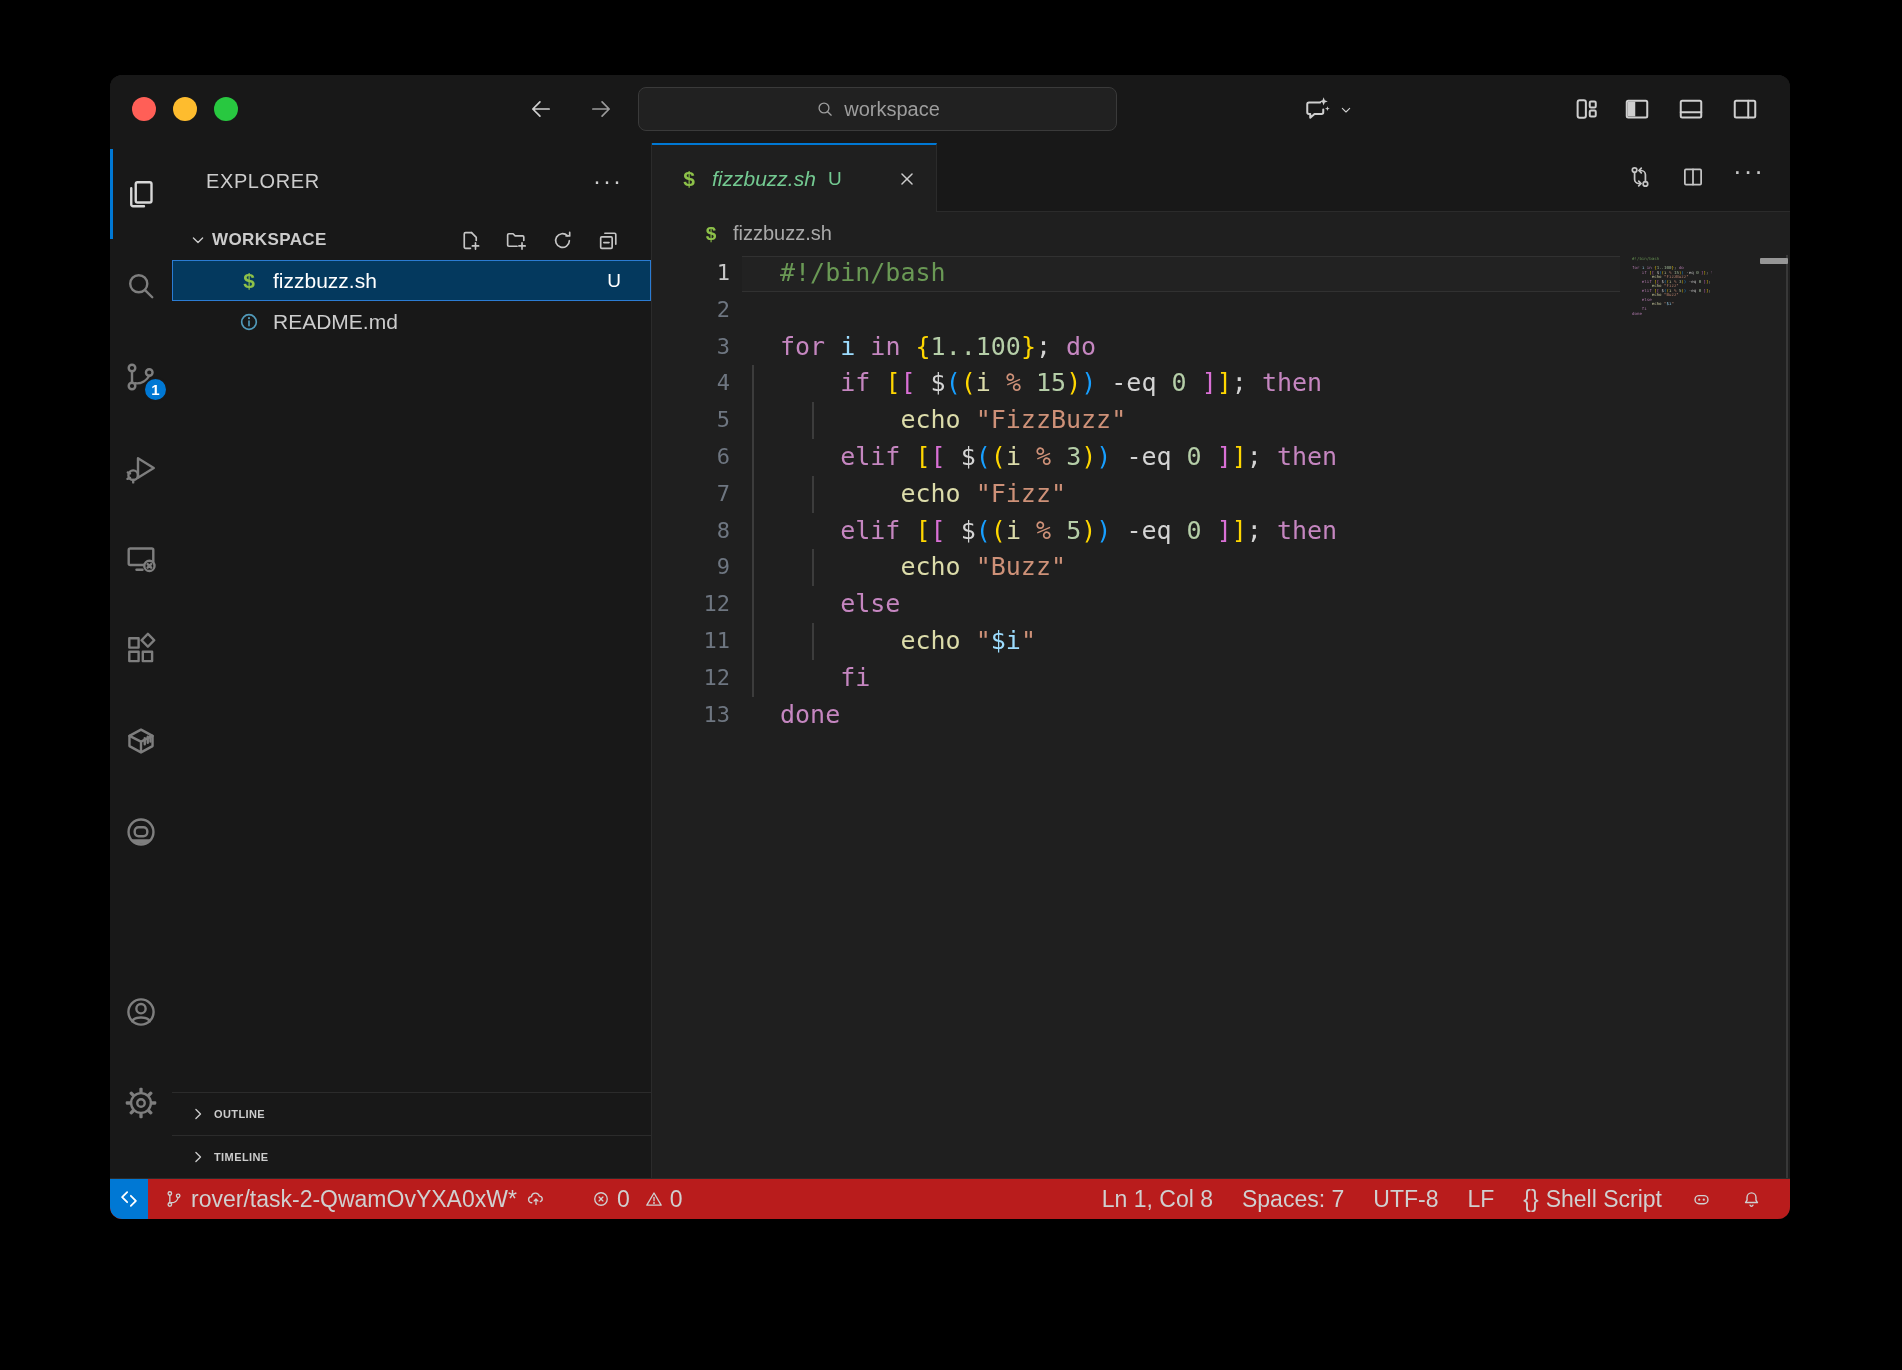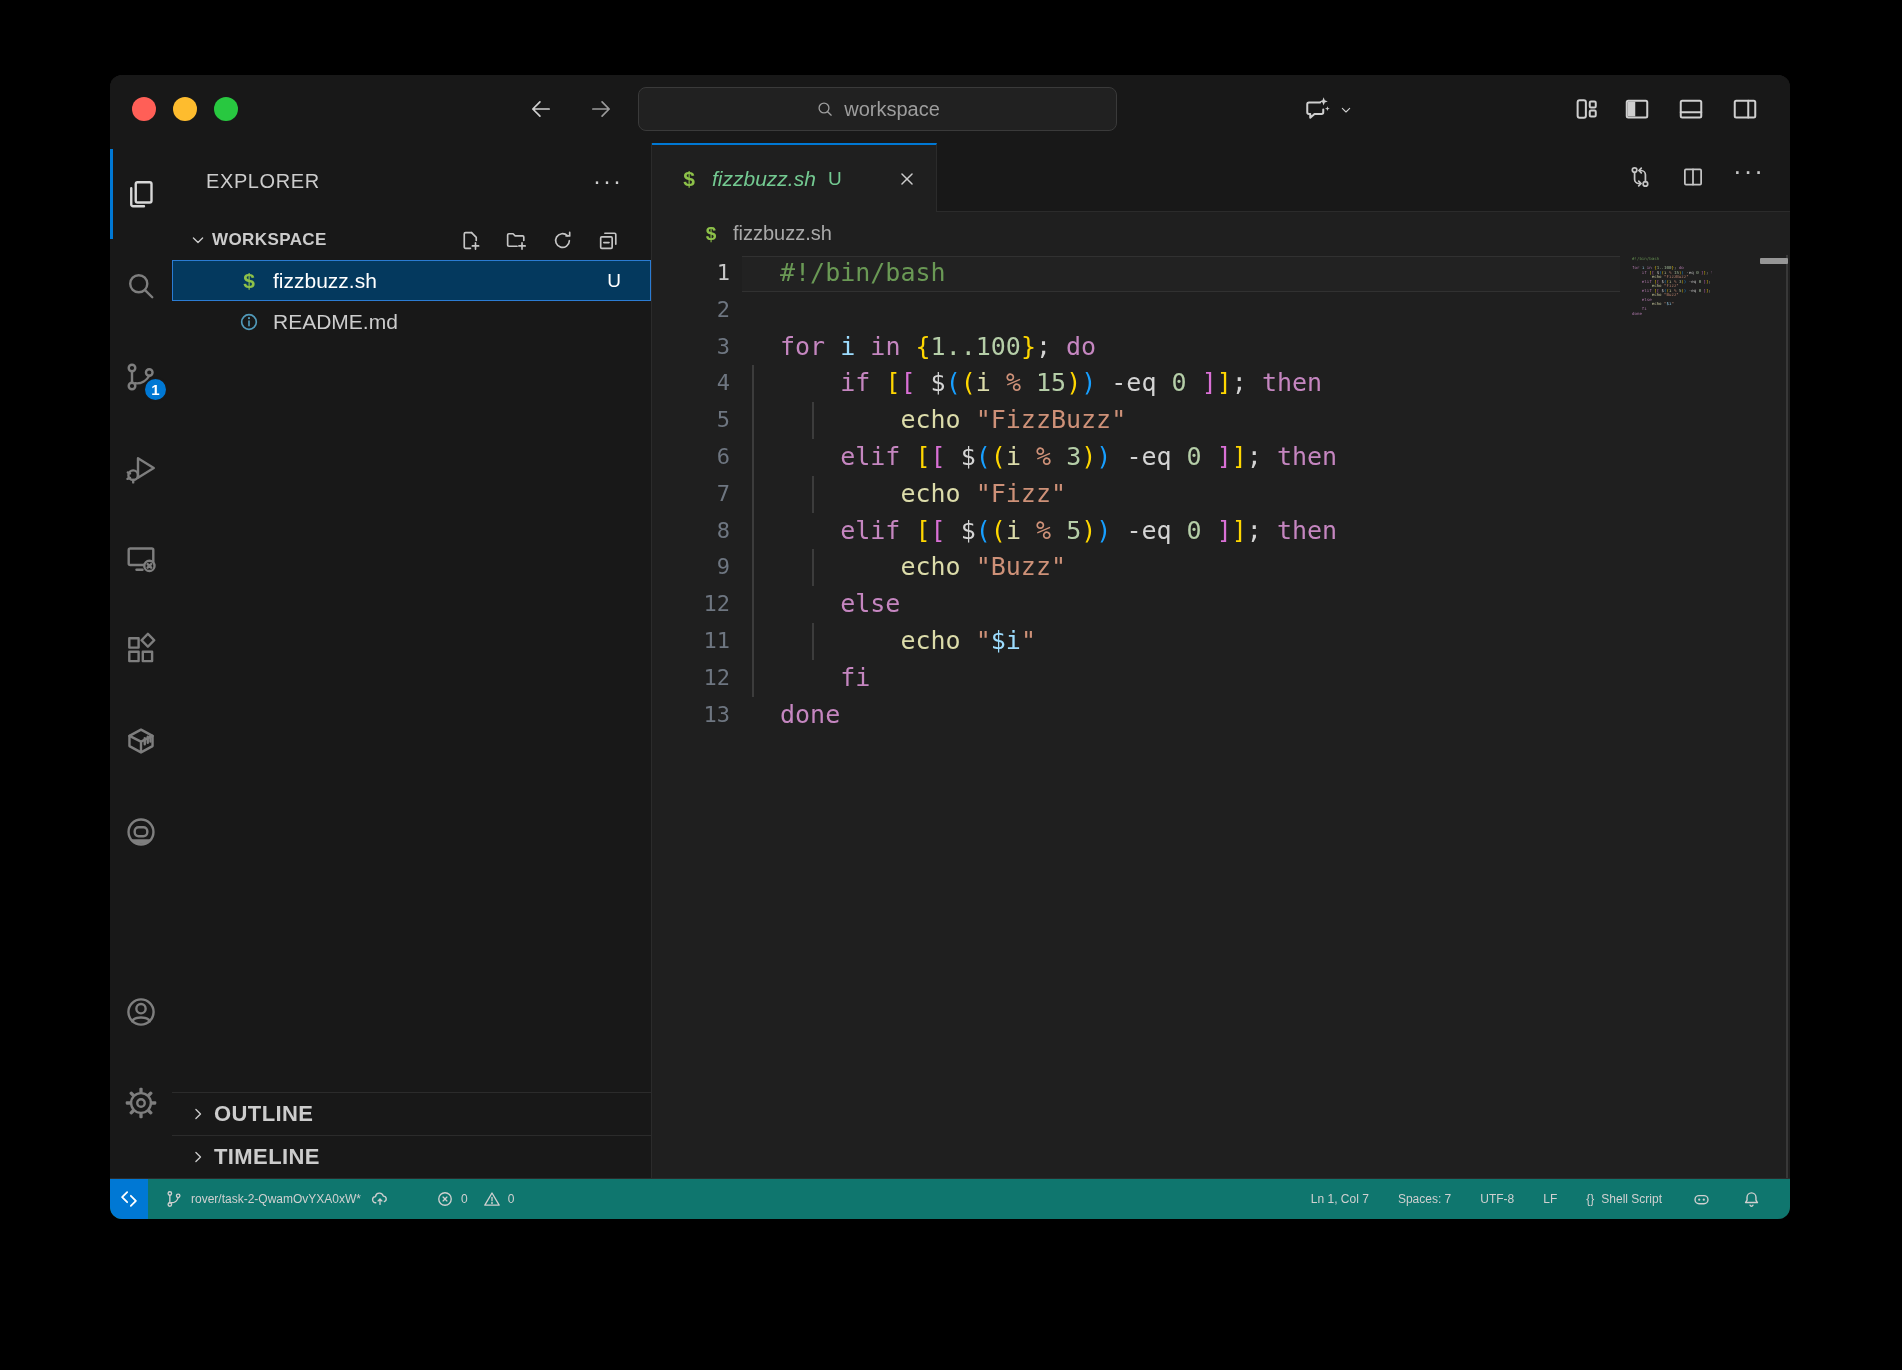--- a/index.html
+++ b/index.html
@@ -61,21 +61,21 @@
   .file-row.selected { background:#04395e; outline:1px solid #2b7cd3; outline-offset:-1px; color:#ffffff; }
   .file-badge { margin-left:auto; font-size:19px; color:#ffffff; }
   .shell-glyph { color:var(--shell); font-weight:700; font-size:21px; width:22px; text-align:center; }
   .info-glyph { width:22px; height:22px; color:var(--info); }
   .info-glyph svg { width:22px; height:22px; }
   .sb-sections { margin-top:auto; }
   .sb-section { height:43px; border-top:1px solid #2b2b2b; display:flex; align-items:center;
                 padding-left:16px; gap:6px; }
   .sb-section .chev { width:20px; height:20px; color:#cccccc; }
   .sb-section .chev svg { width:20px; height:20px; }
-  .sb-section .lbl { font-weight:700; font-size:22px; letter-spacing:.4px; }
+  .sb-section .lbl { font-weight:700; font-size:11px; letter-spacing:.4px; }
 
   
   .editor { flex:1 1 auto; display:flex; flex-direction:column; min-width:0; background:#1f1f1f; }
   .tabbar { height:69px; background:#181818; border-bottom:1px solid #2b2b2b; display:flex; flex:0 0 auto; }
   .tab { width:285px; background:#1f1f1f; border-top:2px solid var(--accent); border-right:1px solid #2b2b2b;
          margin-bottom:-1px; display:flex; align-items:center; padding:0 18px 0 26px; gap:12px; }
   .tab-label { font-size:21px; font-style:italic; color:var(--green); }
   .tab-badge { font-size:19px; color:var(--green); }
   .tab-close { margin-left:auto; color:#cccccc; width:22px; height:22px; }
   .tab-close svg { width:22px; height:22px; }
@@ -97,22 +97,22 @@
   .guide { position:absolute; top:0; bottom:0; width:1.5px; background:#3c3c3c; }
   .current-line-box { position:absolute; left:90px; right:170px; top:1px; height:36px;
                       border-top:1.5px solid #313131; border-bottom:1.5px solid #313131;
                       background:rgba(255,255,255,0.015); pointer-events:none; }
   .minimap { position:absolute; top:2px; right:78px; width:80px; overflow:hidden;
              font-size:4.1px; line-height:4.55px; white-space:pre; opacity:.85; }
   .ruler-line { position:absolute; top:0; bottom:0; right:2px; width:2px; background:#383838; }
   .ruler-thumb { position:absolute; top:3px; right:2px; width:28px; height:6px; background:#969696; border-radius:1px; }
 
   
-  .statusbar { height:41px; background:#0f766e; border-top:1px solid #2b2b2b; flex:0 0 auto;
-               display:flex; align-items:center; color:#d0d0d0; font-size:12px; }
+  .statusbar { height:41px; background:#b91c1c; border-top:1px solid #2b2b2b; flex:0 0 auto;
+               display:flex; align-items:center; color:#d0d0d0; font-size:23px; }
   .remote-chip { width:38px; height:100%; background:var(--accent); color:#fff;
                  display:flex; align-items:center; justify-content:center; border-bottom-left-radius:12px; }
   .remote-chip svg { width:22px; height:22px; }
   .sb-item { display:flex; align-items:center; gap:7px; }
   .sb-item svg { width:20px; height:20px; }
   .sb-left { display:flex; align-items:center; gap:9px; margin-left:16px; }
   .problems { display:flex; align-items:center; gap:6px; margin-left:36px; }
   .problems svg { width:20px; height:20px; }
   .sb-right { margin-left:auto; display:flex; align-items:center; gap:29px; padding-right:28px; }
   .sb-right .sb-item svg { width:21px; height:21px; }
@@ -401,21 +401,21 @@
               <svg viewBox="0 0 24 24" fill="none" stroke="currentColor" stroke-width="1.6" stroke-linecap="round" stroke-linejoin="round">
                 <path d="M12 4.8L20.6 19.4H3.4z"></path>
                 <path d="M12 10.2v4"></path>
                 <circle cx="12" cy="16.8" r="0.4" fill="currentColor"></circle>
               </svg>
             </span>
           <span>0</span>
         </div>
       </div>
       <div class="sb-right">
-        <span class="sb-item">Ln 1, Col 7</span>
+        <span class="sb-item">Ln 1, Col 8</span>
         <span class="sb-item">Spaces: 7</span>
         <span class="sb-item">UTF-8</span>
         <span class="sb-item">LF</span>
         <span class="sb-item">
           <span>{}</span>
           <span>Shell Script</span>
         </span>
         <span class="sb-item" style="display:flex">
             <svg viewBox="0 0 24 24" fill="none" stroke="currentColor" stroke-width="1.6" stroke-linecap="round" stroke-linejoin="round">
               <rect x="4.6" y="7.6" width="14.8" height="9.2" rx="4.6"></rect>

